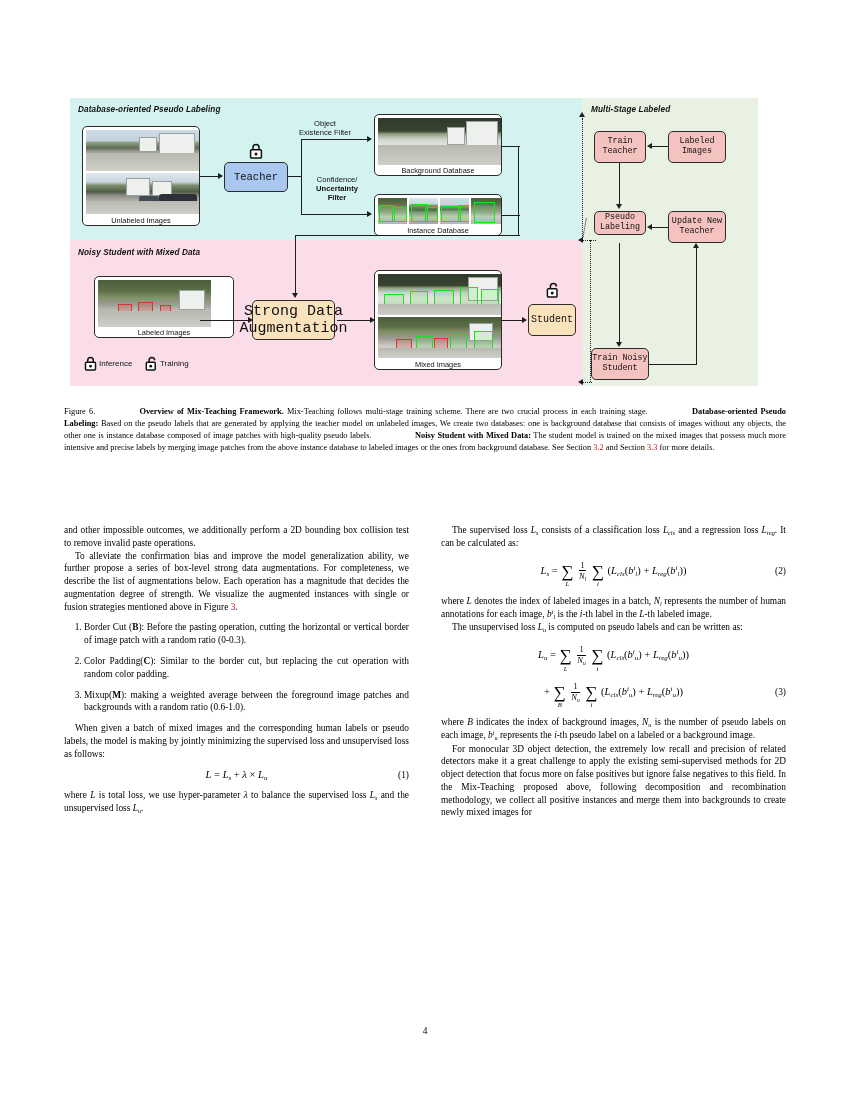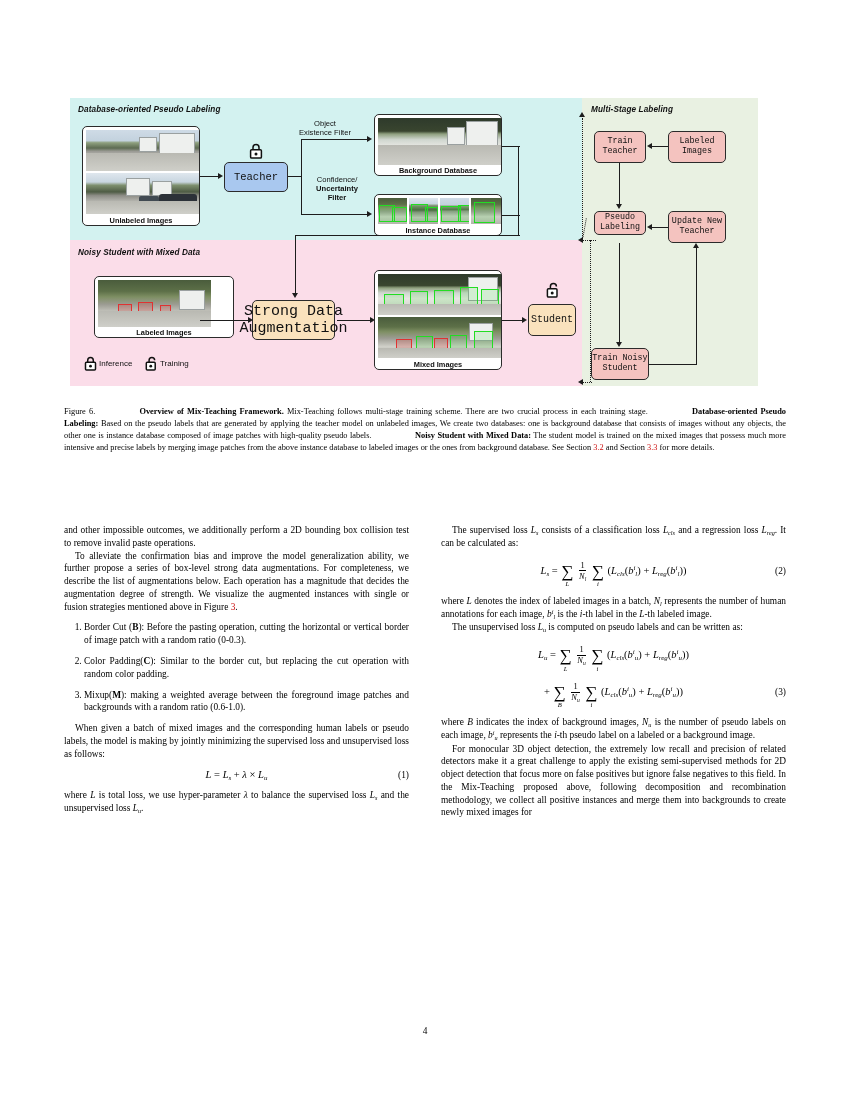--- a/index.html
+++ b/index.html
@@ -70,21 +70,20 @@
 
   
   .imgcard {
     position: absolute;
     box-sizing: border-box;
     border: 1.5px solid #2b2b2b;
     border-radius: 5px;
     background: #ffffff;
     padding: 2.5px 2.5px 0 2.5px;
     overflow: hidden;
-    font-weight: bold;
   }
   .imgcard .cap {
     position: absolute;
     left: 0; bottom: 0.5px;
     width: 100%;
     text-align: center;
     font-family: "Liberation Sans", sans-serif;
     font-size: 7.4px;
     color: #111;
   }
@@ -273,21 +272,21 @@
 <div class="page">
 
   <div class="figure-wrap">
 
     <div class="panel panel-cyan"></div>
     <div class="panel panel-pink"></div>
     <div class="panel panel-green"></div>
 
     <div class="panel-title" style="left:8px; top:7px;">Database-oriented Pseudo Labeling</div>
     <div class="panel-title" style="left:8px; top:150px;">Noisy Student with Mixed Data</div>
-    <div class="panel-title" style="left:521px; top:7px;">Multi-Stage Labeling</div>
+    <div class="panel-title" style="left:521px; top:7px;">Multi-Stage Labeled</div>
 
     <div class="imgcard" style="left:12px; top:28px; width:118px; height:100px;">
       <div class="photo scene-a" style="width:113px; height:41px;">
         <div class="bldg" style="right:4px; top:3px; width:34px; height:22px;"></div>
         <div class="bldg" style="right:42px; top:7px; width:16px; height:13px;"></div>
         <div class="road" style="height:18px;"></div>
       </div>
       <div class="photo scene-b" style="width:113px; height:41px; margin-top:2px;">
         <div class="bldg" style="left:40px; top:5px; width:22px; height:16px;"></div>
         <div class="bldg" style="left:66px; top:8px; width:18px; height:13px;"></div>

